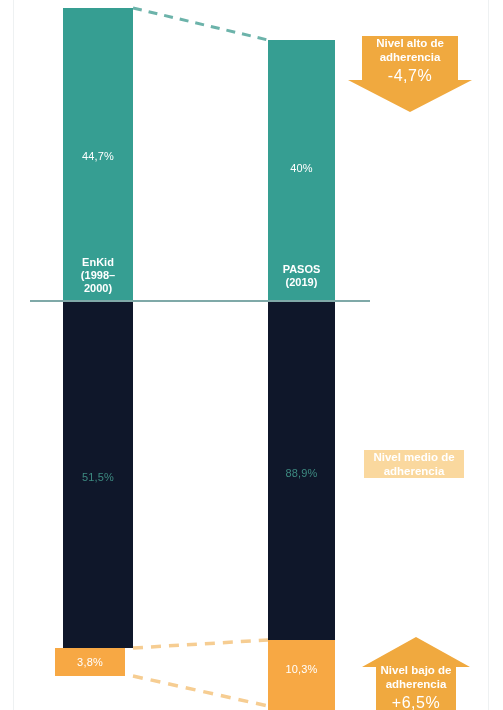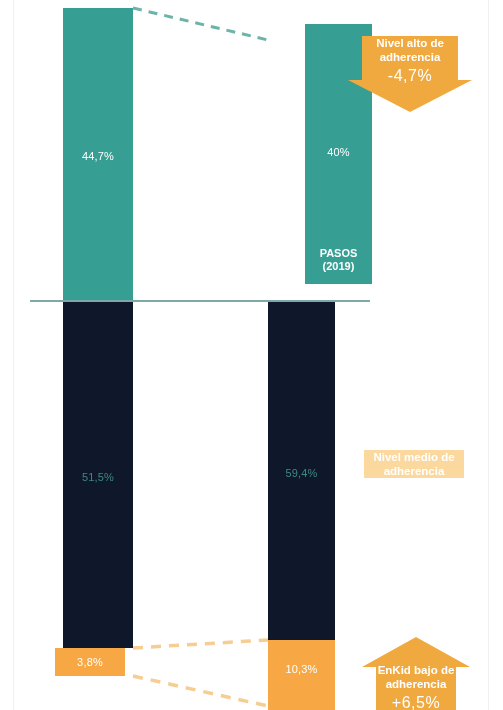--- a/index.html
+++ b/index.html
@@ -137,56 +137,59 @@
   <svg class="connector" width="503" height="710">
 
     <line x1="133" y1="8" x2="268" y2="40" stroke="#6cb3aa" stroke-width="3" stroke-dasharray="9 7"></line>
 
     <line x1="133" y1="648" x2="268" y2="640" stroke="#f6cd92" stroke-width="3.5" stroke-dasharray="10 8"></line>
     <line x1="133" y1="676" x2="268" y2="706" stroke="#f6cd92" stroke-width="3.5" stroke-dasharray="10 8"></line>
   </svg>
 
   <div class="bar-seg seg-high" style="left:63px; top:8px; width:70px; height:292px;">
     <div class="seg-label on-teal" style="top:142px;">44,7%</div>
+    <div class="series-name" style="top:248px;">EnKid
+(1998–
+2000)</div>
   </div>
 
   <div class="bar-seg seg-mid" style="left:63px; top:302px; width:70px; height:346px;">
     <div class="seg-label on-mid" style="top:169px;">51,5%</div>
   </div>
 
   <div class="bar-seg seg-low" style="left:55px; top:648px; width:70px; height:28px;">
     <div class="seg-label on-low" style="top:8px;">3,8%</div>
   </div>
 
-  <div class="bar-seg seg-high" style="left:268px; top:24px; width:67px; height:260px;margin-left:37px;">
+  <div class="bar-seg seg-high" style="left:268px; top:40px; width:67px; height:260px;">
     <div class="seg-label on-teal" style="top:122px;">40%</div>
     <div class="series-name" style="top:223px;">PASOS
 (2019)</div>
   </div>
 
   <div class="bar-seg seg-mid" style="left:268px; top:302px; width:67px; height:338px;">
-    <div class="seg-label on-mid" style="top:165px;">59,4%</div>
+    <div class="seg-label on-mid" style="top:165px;">88,9%</div>
   </div>
 
   <div class="bar-seg seg-low" style="left:268px; top:640px; width:67px; height:70px;">
     <div class="seg-label on-low" style="top:23px;">10,3%</div>
   </div>
 
   <div id="divider"></div>
 
   <div class="callout" id="callout-high">
     <div class="c-title">Nivel alto de
 adherencia</div>
     <div class="c-value">-4,7%</div>
   </div>
 
   <div class="callout" id="callout-mid">
     <div class="c-title">Nivel medio de
 adherencia</div>
   </div>
 
   <div class="callout" id="callout-low">
-    <div class="c-title">EnKid bajo de
+    <div class="c-title">Nivel bajo de
 adherencia</div>
     <div class="c-value">+6,5%</div>
   </div>
 
 </div>
 
 </body></html>

